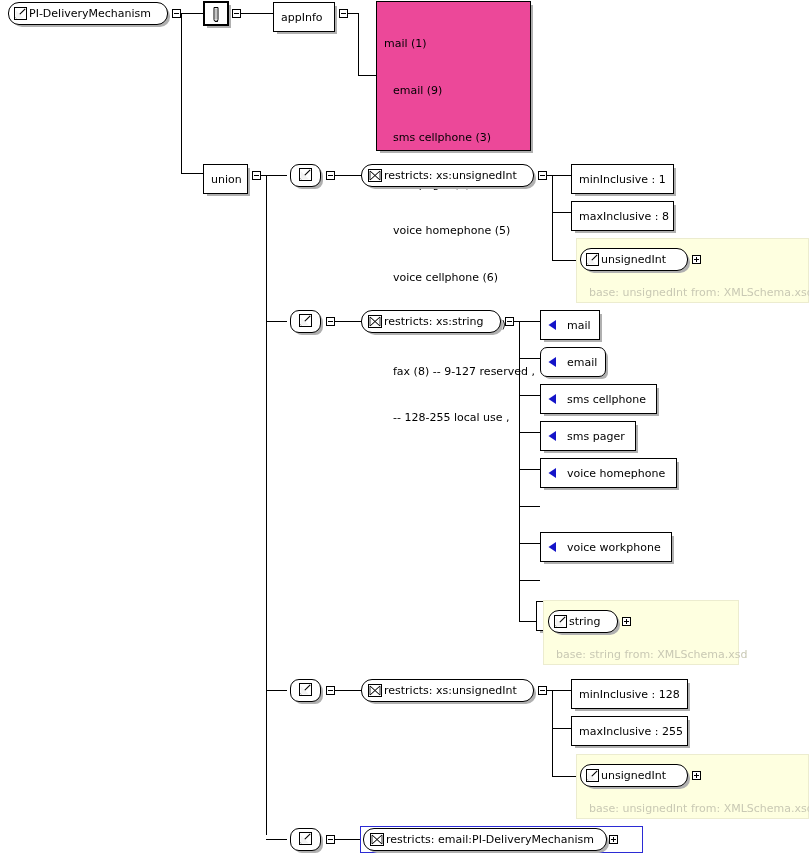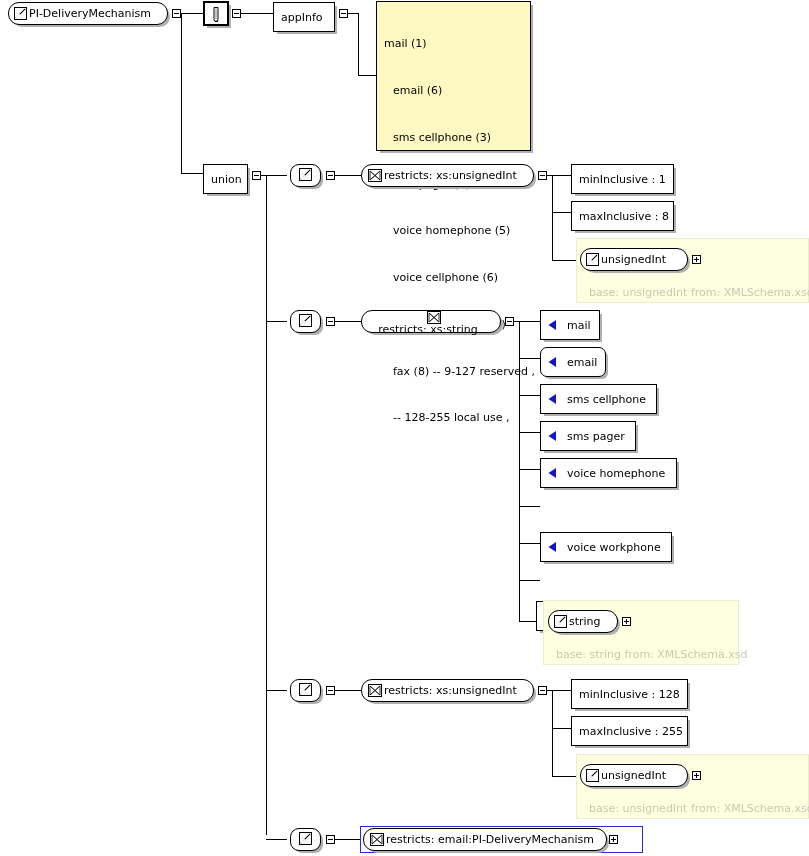--- a/index.html
+++ b/index.html
@@ -33,21 +33,21 @@
   
   .st-oct{
     position:absolute;box-sizing:border-box;width:31px;height:23px;
     background:#ffffff;border:1px solid #000000;border-radius:9px;
     box-shadow:3px 3px 0 -1px #b0b0b0;
     display:flex;align-items:center;justify-content:center;
   }
 
   
   .doc{
-    position:absolute;box-sizing:border-box;background:#fef9c3;
+    position:absolute;box-sizing:border-box;background:#ec4899;
     border:1px solid #000000;box-shadow:3px 3px 0 -1px #b0b0b0;
     padding:3px 6px 4px 7px;line-height:15.6px;white-space:pre;
   }
   .doc .ind{padding-left:9px;display:block;}
   .doc .ind0{display:block;}
 
   
   .ypanel{
     position:absolute;box-sizing:border-box;
     background:#feffe0;border:1px solid #ececcf;
@@ -127,21 +127,21 @@
     <span class="lbl">appInfo</span>
   </div>
   <div class="tog" style="left:339px;top:9px;"></div>
 
   <div class="h" style="left:348px;top:13px;width:11px;"></div>
   <div class="v" style="left:358px;top:13px;height:62px;"></div>
   <div class="h" style="left:358px;top:75px;width:18px;"></div>
 
   <div class="doc" style="left:376px;top:1px;width:155px;height:150px;">
     <span class="ind0">mail (1)</span>
-    <span class="ind">email (6)</span>
+    <span class="ind">email (9)</span>
     <span class="ind">sms cellphone (3)</span>
     <span class="ind">sms pager (4)</span>
     <span class="ind">voice homephone (5)</span>
     <span class="ind">voice cellphone (6)</span>
     <span class="ind">voice workphone (7)</span>
     <span class="ind">fax (8) -- 9-127 reserved ,</span>
     <span class="ind">-- 128-255 local use ,</span>
   </div>
 
   <div class="box" style="left:203px;top:164px;width:45px;">
@@ -212,21 +212,21 @@
       <svg width="13" height="13" viewBox="0 0 13 13">
           <rect x="0.5" y="0.5" width="12" height="12" fill="#fff" stroke="#000"></rect>
           <path d="M1.8 11.2 L11.2 1.8" stroke="#000" stroke-width="1.1" fill="none"></path>
           <path d="M1.8 11.2 L1.8 3.2 L9.8 11.2 Z" fill="#f2f2f2"></path>
         </svg>
     </span>
   </div>
   <div class="tog" style="left:326px;top:317px;"></div>
   <div class="h" style="left:335px;top:321px;width:26px;"></div>
 
-  <div class="capsule" style="left:361px;top:310px;width:140px;flex-direction:column;">
+  <div class="capsule" style="left:361px;top:310px;width:140px;">
     <span class="ic ic-restricts">
       <svg width="14" height="13" viewBox="0 0 14 13">
           <rect x="0.5" y="0.5" width="13" height="12" fill="#fff" stroke="#000"></rect>
           <path d="M2 2 L12 11 M12 2 L2 11" stroke="#000" stroke-width="1" fill="none"></path>
           <path d="M2 2 L2 11 L6.8 6.5 Z" fill="#fff" stroke="#000" stroke-width="0.8"></path>
           <path d="M12 2 L12 11 L7.2 6.5 Z" fill="#fff" stroke="#000" stroke-width="0.8"></path>
         </svg>
     </span>
     <span class="lbl">restricts: xs:string</span>
   </div>

